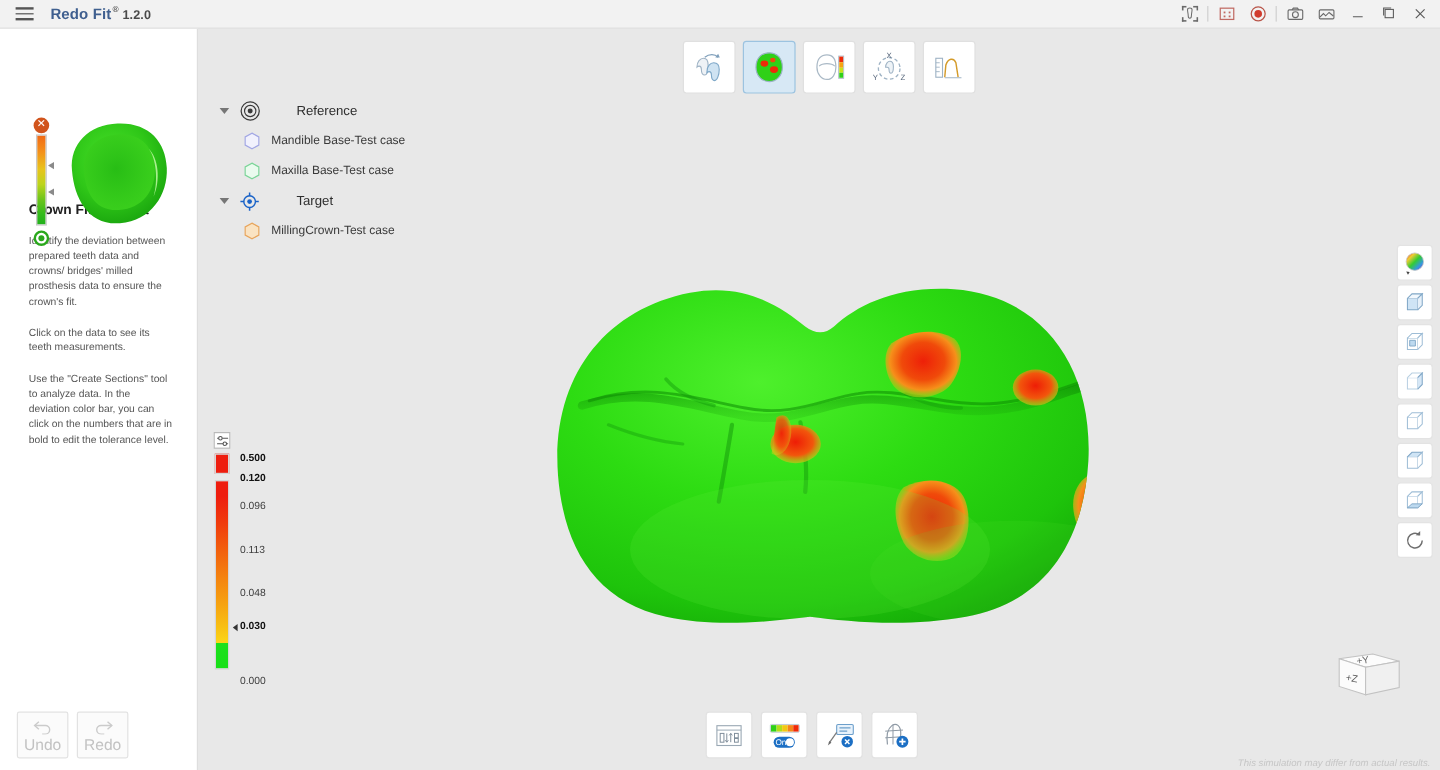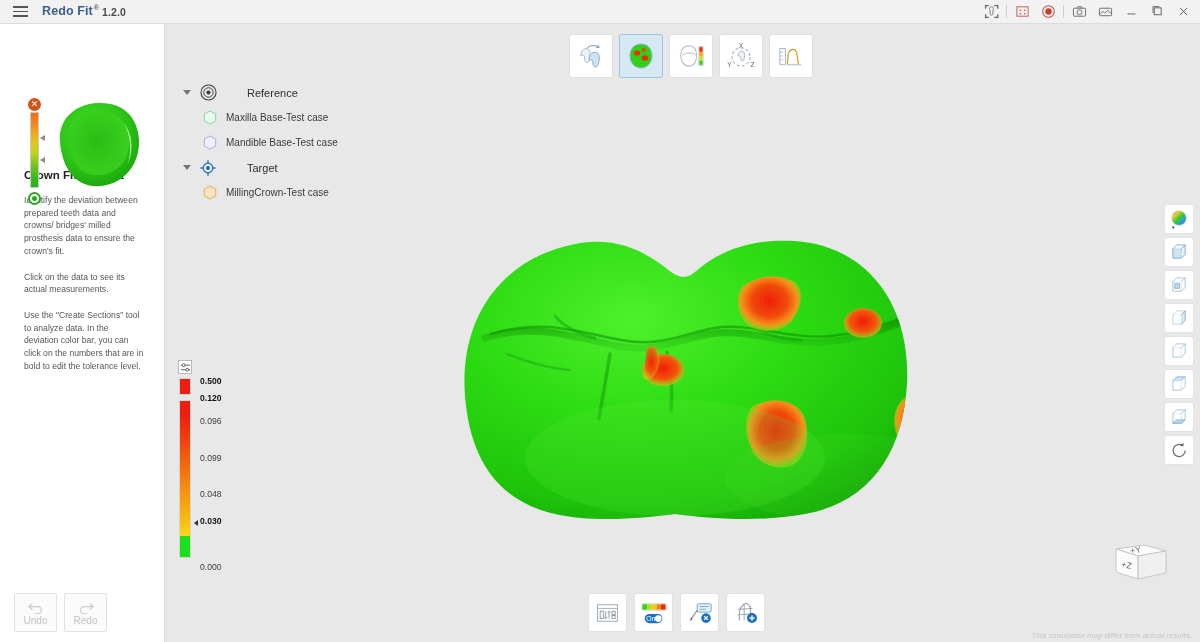--- a/index.html
+++ b/index.html
@@ -80,21 +80,21 @@
     width: 120px;
   }
 
   
   .undo-redo { position: absolute; left: 14px; bottom: 10px; display: flex; gap: 7px; }
   .ur-btn {
     width: 43px; height: 39px; border: 1px solid #e2e2e2; background: #fbfbfb;
     border-radius: 2px; display: flex; flex-direction: column; align-items: center;
     justify-content: center; gap: 1px; color: #c9c9c9; cursor: default;
   }
-  .ur-btn span { font-size: 10px; color: #c2c2c2; text-align: right; }
+  .ur-btn span { font-size: 13px; color: #c2c2c2; text-align: right; }
 
   
   .main { position: absolute; top: 24px; left: 165px; width: 1035px; height: 618px; background: #e8e8e8; }
 
   
   .top-toolbar {
     position: absolute; left: 404px; top: 10px; display: flex; gap: 6px;
   }
   .tt-btn {
     width: 44px; height: 44px; background: #fff; border: 1px solid #e0e0e0;
@@ -276,21 +276,21 @@
           </radialGradient>
         </defs>
         <path d="M14 44 C12 22 28 6 52 5 C78 4 92 20 93 42 C94 64 80 86 54 88 C28 90 16 68 14 44 Z" fill="url(#tgA)"></path>
         <path d="M24 44 C23 27 34 15 52 14 C72 13 82 25 83 42 C84 60 73 76 53 77 C33 78 25 62 24 44 Z" fill="url(#tgB)" opacity="0.85"></path>
         <path d="M78 26 C86 34 88 52 82 66 C86 52 84 34 78 26 Z" fill="#b6f59a" opacity="0.9"></path>
       </svg>
     </div>
 
     <div class="side-title">Crown Fitting Test</div>
     <div class="side-para">Identify the deviation between prepared teeth data and crowns/ bridges' milled prosthesis data to ensure the crown's fit.</div>
-    <div class="side-para">Click on the data to see its actual measurements.</div>
+    <div class="side-para">Click on the data to see its teeth measurements.</div>
     <div class="side-para">Use the "Create Sections" tool to analyze data. In the deviation color bar, you can click on the numbers that are in bold to edit the tolerance level.</div>
 
     <div class="undo-redo">
       <div class="ur-btn">
         <svg width="18" height="14" viewBox="0 0 20 14">
             <path d="M6 3 L2 6.5 L6 10" fill="none" stroke="#cbcbcb" stroke-width="1.3"></path>
             <path d="M2.5 6.5 H12 a4 4 0 0 1 0 8 H9" fill="none" stroke="#cbcbcb" stroke-width="1.3"></path>
           </svg>
         <span>Undo</span>
       </div>
@@ -420,30 +420,30 @@
               <circle cx="9" cy="9" r="8" fill="none" stroke="#3a3a3a" stroke-width="1.1"></circle>
               <circle cx="9" cy="9" r="5" fill="none" stroke="#3a3a3a" stroke-width="1"></circle>
               <circle cx="9" cy="9" r="2.2" fill="#3a3a3a"></circle>
             </svg>
         </div>
         <div class="tree-label">Reference</div>
       </div>
 
       <div class="tree-row child">
         <svg class="hex" viewBox="0 0 16 17">
-            <path d="M8 1 L14.5 4.6 V12.4 L8 16 L1.5 12.4 V4.6 Z" fill="#eafbee" stroke="#7bd598" stroke-width="1.1"></path>
-          </svg>
-        <div class="tree-label">Maxilla Base-Test case</div>
+            <path d="M8 1 L14.5 4.6 V12.4 L8 16 L1.5 12.4 V4.6 Z" fill="#f1f1fd" stroke="#a2a7e4" stroke-width="1.1"></path>
+          </svg>
+        <div class="tree-label">Mandible Base-Test case</div>
       </div>
 
       <div class="tree-row child">
         <svg class="hex" viewBox="0 0 16 17">
-            <path d="M8 1 L14.5 4.6 V12.4 L8 16 L1.5 12.4 V4.6 Z" fill="#f1f1fd" stroke="#a2a7e4" stroke-width="1.1"></path>
-          </svg>
-        <div class="tree-label">Mandible Base-Test case</div>
+            <path d="M8 1 L14.5 4.6 V12.4 L8 16 L1.5 12.4 V4.6 Z" fill="#eafbee" stroke="#7bd598" stroke-width="1.1"></path>
+          </svg>
+        <div class="tree-label">Maxilla Base-Test case</div>
       </div>
 
       <div class="tree-row">
         <div class="tri"></div>
         <div class="node-icon">
           <svg width="18" height="18" viewBox="0 0 20 20">
               <circle cx="10" cy="10" r="5.4" fill="none" stroke="#1a63c8" stroke-width="1.3"></circle>
               <circle cx="10" cy="10" r="2.2" fill="#1a63c8"></circle>
               <line x1="10" y1="1.5" x2="10" y2="5" stroke="#1a63c8" stroke-width="1.4"></line>
               <line x1="10" y1="15" x2="10" y2="18.5" stroke="#1a63c8" stroke-width="1.4"></line>
@@ -470,21 +470,21 @@
             <line x1="1" y1="8.5" x2="11" y2="8.5" stroke="#555" stroke-width="1"></line>
             <circle cx="8" cy="8.5" r="1.6" fill="#fff" stroke="#555" stroke-width="1"></circle>
           </svg>
       </div>
       <div class="legend-cap"></div>
       <div class="legend-grad"></div>
 
       <div class="legend-txt bold" style="top:16px">0.500</div>
       <div class="legend-txt bold" style="top:33px">0.120</div>
       <div class="legend-txt" style="top:56px">0.096</div>
-      <div class="legend-txt" style="top:93px">0.099</div>
+      <div class="legend-txt" style="top:93px">0.113</div>
       <div class="legend-txt" style="top:129px">0.048</div>
       <div class="legend-arrow" style="top:160px"></div>
       <div class="legend-txt bold" style="top:156px">0.030</div>
       <div class="legend-txt" style="top:202px">0.000</div>
     </div>
 
     <div class="right-toolbar">
       <div class="rt-btn">
         <svg width="21" height="21" viewBox="0 0 22 22">
           <defs>

